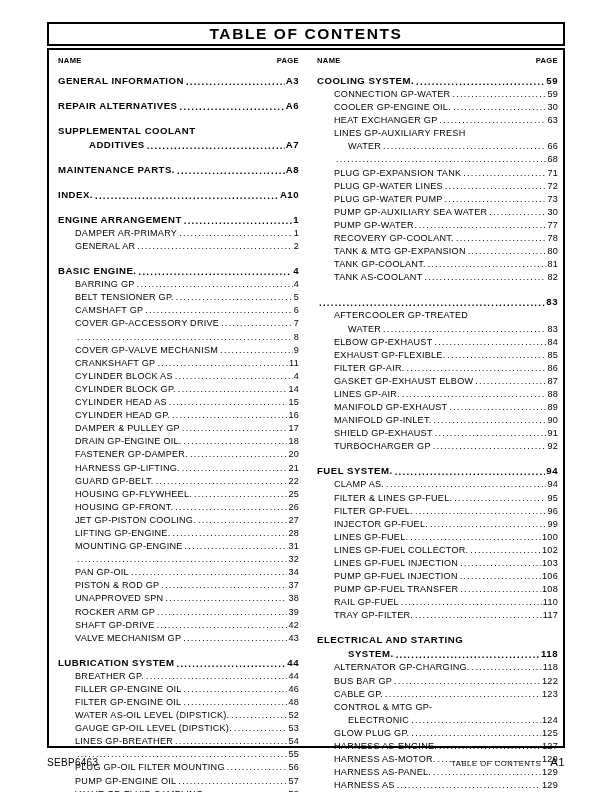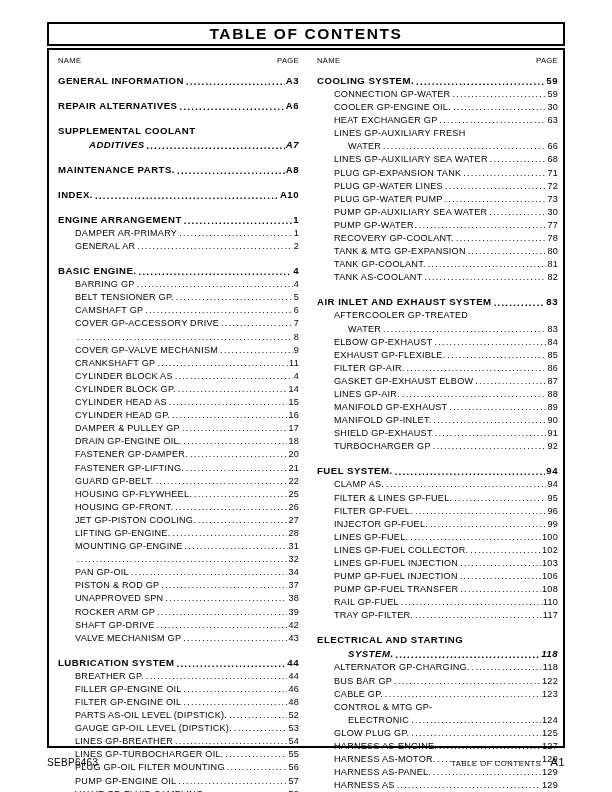--- a/index.html
+++ b/index.html
@@ -62,21 +62,21 @@
   .col {
     width: 241px;
     flex: 0 0 241px;
   }
 
   
   .col-head {
     display: flex;
     justify-content: space-between;
     font-size: 7.6px;
-    font-weight: normal;
+    font-weight: bold;
     letter-spacing: 0.35px;
     margin-bottom: 9px;
   }
 
   
   .entry {
     display: flex;
     align-items: flex-end;
     font-size: 9.1px;
     line-height: 13.1px;
@@ -105,21 +105,21 @@
     font-size: 9.6px;
     letter-spacing: 0.5px;
     line-height: 14px;
   }
   .entry.major .leader { font-size: 9.6px; }
 
   
   .entry.sub { padding-left: 17px; }
   
   .entry.cont { padding-left: 31px; }
-  .entry.major.cont { padding-left: 31px; font-style: italic; }
+  .entry.major.cont { padding-left: 31px; }
 
   
   .entry.noleader .leader { visibility: hidden; }
 
   .spacer { height: 11px; }
 
   
   .footer {
     position: absolute;
     left: 47px;
@@ -285,21 +285,21 @@
               <span class="label">DRAIN  GP-ENGINE  OIL.</span>
               <span class="leader">............................................................................................................................................................................................................................</span>
               <span class="pg">18</span>
             </div>
             <div class="entry sub">
               <span class="label">FASTENER  GP-DAMPER.</span>
               <span class="leader">............................................................................................................................................................................................................................</span>
               <span class="pg">20</span>
             </div>
             <div class="entry sub">
-              <span class="label">FASTENER  GP-LIFTING.</span>
+              <span class="label">HARNESS  GP-LIFTING.</span>
               <span class="leader">............................................................................................................................................................................................................................</span>
               <span class="pg">21</span>
             </div>
             <div class="entry sub">
               <span class="label">GUARD  GP-BELT.</span>
               <span class="leader">............................................................................................................................................................................................................................</span>
               <span class="pg">22</span>
             </div>
             <div class="entry sub">
               <span class="label">HOUSING  GP-FLYWHEEL.</span>
@@ -375,36 +375,35 @@
               <span class="label">FILLER  GP-ENGINE  OIL</span>
               <span class="leader">............................................................................................................................................................................................................................</span>
               <span class="pg">46</span>
             </div>
             <div class="entry sub">
               <span class="label">FILTER  GP-ENGINE  OIL</span>
               <span class="leader">............................................................................................................................................................................................................................</span>
               <span class="pg">48</span>
             </div>
             <div class="entry sub">
-              <span class="label">PARTS  AS-OIL  LEVEL  (DIPSTICK).</span>
+              <span class="label">WATER  AS-OIL  LEVEL  (DIPSTICK).</span>
               <span class="leader">............................................................................................................................................................................................................................</span>
               <span class="pg">52</span>
             </div>
             <div class="entry sub">
               <span class="label">GAUGE  GP-OIL  LEVEL  (DIPSTICK).</span>
               <span class="leader">............................................................................................................................................................................................................................</span>
               <span class="pg">53</span>
             </div>
             <div class="entry sub">
               <span class="label">LINES  GP-BREATHER</span>
               <span class="leader">............................................................................................................................................................................................................................</span>
               <span class="pg">54</span>
             </div>
             <div class="entry sub">
-              <span class="label">LINES  GP-TURBOCHARGER  OIL.</span>
               <span class="leader">............................................................................................................................................................................................................................</span>
               <span class="pg">55</span>
             </div>
             <div class="entry sub">
               <span class="label">PLUG  GP-OIL  FILTER  MOUNTING</span>
               <span class="leader">............................................................................................................................................................................................................................</span>
               <span class="pg">56</span>
             </div>
             <div class="entry sub">
               <span class="label">PUMP  GP-ENGINE  OIL</span>
@@ -449,21 +448,20 @@
               <span class="label">LINES  GP-AUXILIARY  FRESH</span>
               <span class="leader">............................................................................................................................................................................................................................</span>
               <span class="pg"></span>
             </div>
             <div class="entry cont">
               <span class="label">WATER</span>
               <span class="leader">............................................................................................................................................................................................................................</span>
               <span class="pg">66</span>
             </div>
             <div class="entry sub">
-              <span class="label">LINES  GP-AUXILIARY  SEA  WATER</span>
               <span class="leader">............................................................................................................................................................................................................................</span>
               <span class="pg">68</span>
             </div>
             <div class="entry sub">
               <span class="label">PLUG  GP-EXPANSION  TANK</span>
               <span class="leader">............................................................................................................................................................................................................................</span>
               <span class="pg">71</span>
             </div>
             <div class="entry sub">
               <span class="label">PLUG  GP-WATER  LINES</span>
@@ -500,21 +498,20 @@
               <span class="leader">............................................................................................................................................................................................................................</span>
               <span class="pg">81</span>
             </div>
             <div class="entry sub">
               <span class="label">TANK  AS-COOLANT</span>
               <span class="leader">............................................................................................................................................................................................................................</span>
               <span class="pg">82</span>
             </div>
             <div class="spacer"></div>
             <div class="entry major">
-              <span class="label">AIR  INLET  AND  EXHAUST  SYSTEM</span>
               <span class="leader">............................................................................................................................................................................................................................</span>
               <span class="pg">83</span>
             </div>
             <div class="entry sub noleader">
               <span class="label">AFTERCOOLER  GP-TREATED</span>
               <span class="leader">............................................................................................................................................................................................................................</span>
               <span class="pg"></span>
             </div>
             <div class="entry cont">
               <span class="label">WATER</span>

